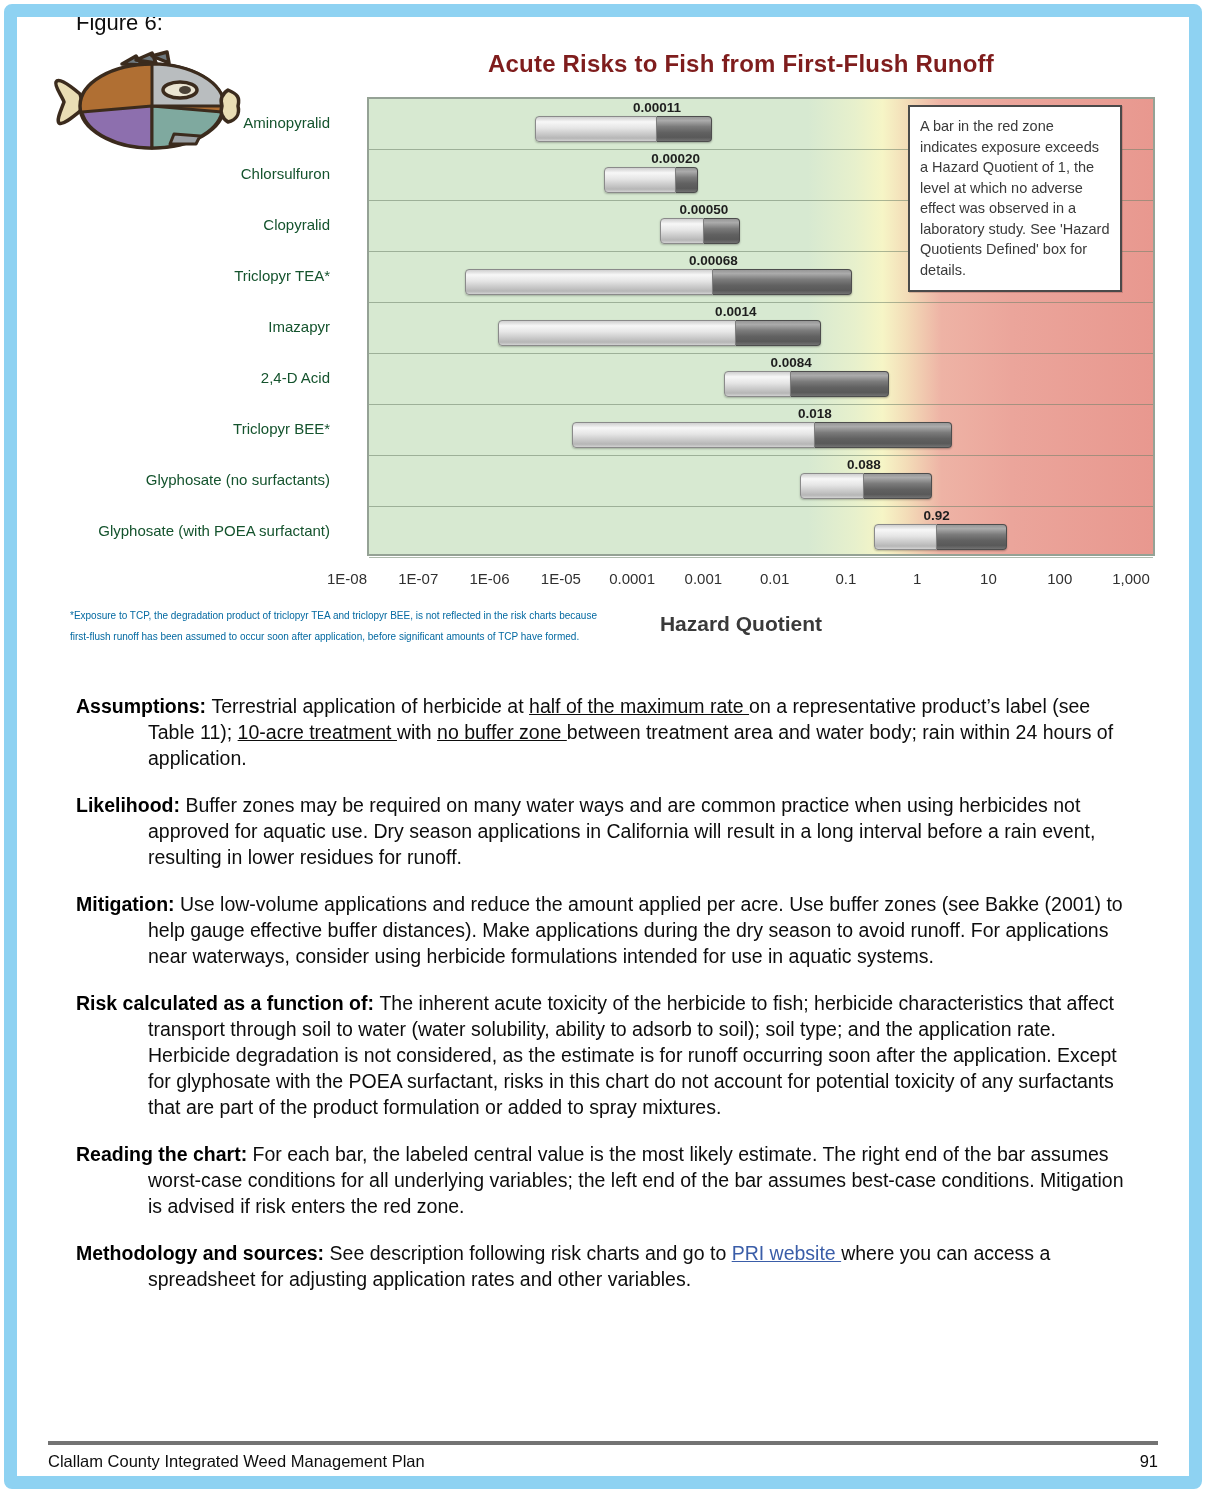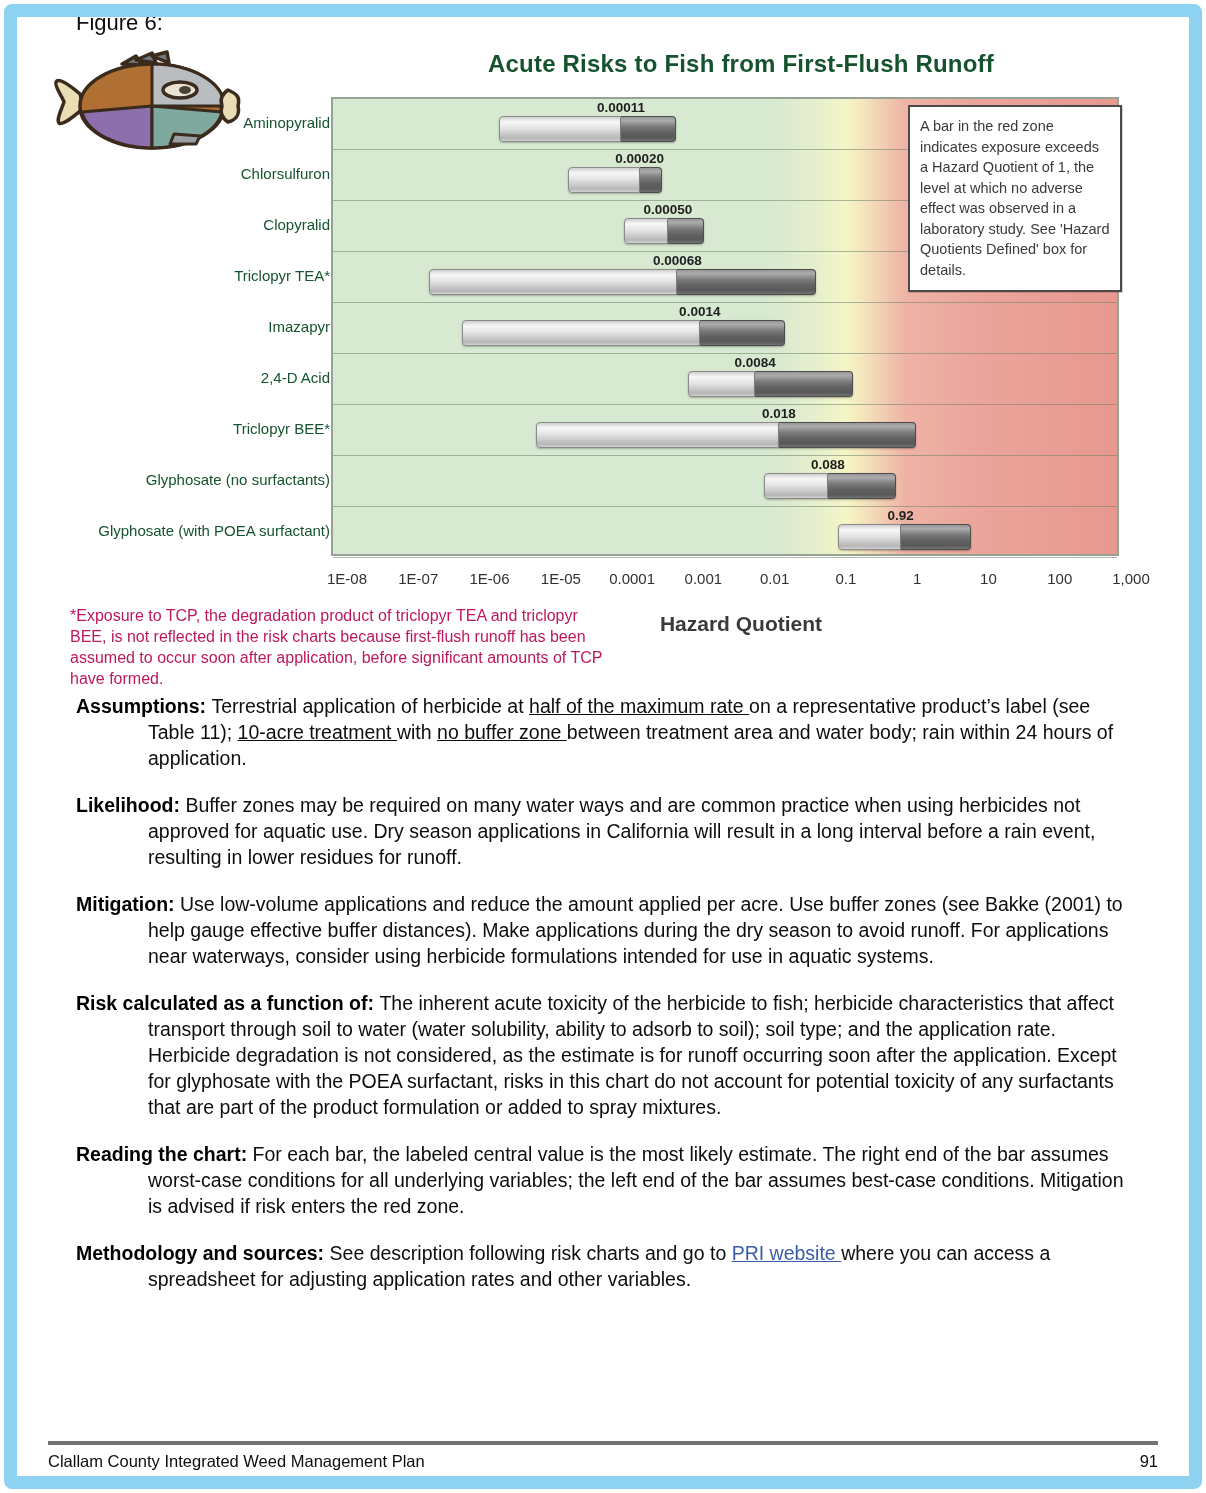--- a/index.html
+++ b/index.html
@@ -6,22 +6,22 @@
   body{
     width:1206px;height:1493px;position:relative;background:#ffffff;
     font-family:"Liberation Sans",sans-serif;color:#111;overflow:hidden;
   }
   .frame{position:absolute;inset:4px;border:13px solid #8ed2f2;border-radius:8px;pointer-events:none;z-index:50;}
   .figure-label{position:absolute;left:76px;top:10px;font-size:22px;color:#0d0d0d;}
   .fish{position:absolute;left:52px;top:46px;width:190px;height:108px;}
 
   
   .chart-title{position:absolute;left:347px;top:50px;width:788px;text-align:center;
-    font-size:24px;font-weight:bold;color:#14532d;letter-spacing:.2px;}
-  .plot{position:absolute;left:331px;top:97px;width:788px;height:459px;
+    font-size:24px;font-weight:bold;color:#7f1d1d;letter-spacing:.2px;}
+  .plot{position:absolute;left:367px;top:97px;width:788px;height:459px;
     border:2px solid #95a295;box-sizing:border-box;
     background:linear-gradient(90deg,
       #d7e9d1 0%, #d7e9d1 56%, #e7f0cc 62%, #f6f5c6 65.5%,
       #f3ddb8 68.5%, #eeb3a5 73%, #eba59b 82%, #e8988f 100%);}
   .plot-row{position:absolute;left:0;width:100%;border-bottom:1px solid rgba(110,130,105,.55);box-sizing:border-box;}
   .plot-row:last-child{border-bottom:none;}
   .cat-labels{position:absolute;left:30px;top:97px;width:308px;height:463px;}
   .cat-label{position:absolute;right:8px;width:300px;text-align:right;
     font-size:15px;color:#14532d;}
   .bar-seg{position:absolute;height:26px;box-sizing:border-box;}
@@ -31,21 +31,21 @@
     border:1px solid #4d4d4d;border-left:none;border-radius:0 4px 4px 0;box-shadow:0 1px 2px rgba(0,0,0,.3);}
   .bar-value{position:absolute;transform:translateX(-50%);font-size:13.5px;font-weight:bold;color:#1e1e1e;white-space:nowrap;}
   .annot{position:absolute;left:908px;top:105px;width:214px;box-sizing:border-box;
     background:#ffffff;border:2px solid #4a4a4a;padding:9px 10px;
     font-size:14.5px;line-height:1.42;color:#3a3a3a;box-shadow:1px 1px 0 rgba(120,60,60,.25);}
   .x-ticks{position:absolute;left:347px;top:570px;width:788px;height:22px;}
   .x-tick{position:absolute;transform:translateX(-50%);font-size:15px;color:#303030;white-space:nowrap;}
   .xlabel{position:absolute;left:347px;top:612px;width:788px;text-align:center;
     font-size:21px;font-weight:bold;color:#3a3a3a;}
   .chart-footnote{position:absolute;left:70px;top:605px;width:548px;
-    font-size:16px;line-height:21px;color:#be185d;}
+    font-size:10px;line-height:21px;color:#0369a1;}
 
   
   .notes{position:absolute;left:76px;top:693px;width:1064px;}
   .note{margin:0 0 21px 0;padding-left:72px;text-indent:-72px;
     font-size:19.5px;line-height:26px;color:#0d0d0d;}
   .note b{color:#000;}
   .u{text-decoration:underline;}
   .plink{color:#3a5da8;text-decoration:underline;cursor:pointer;}
 
   

